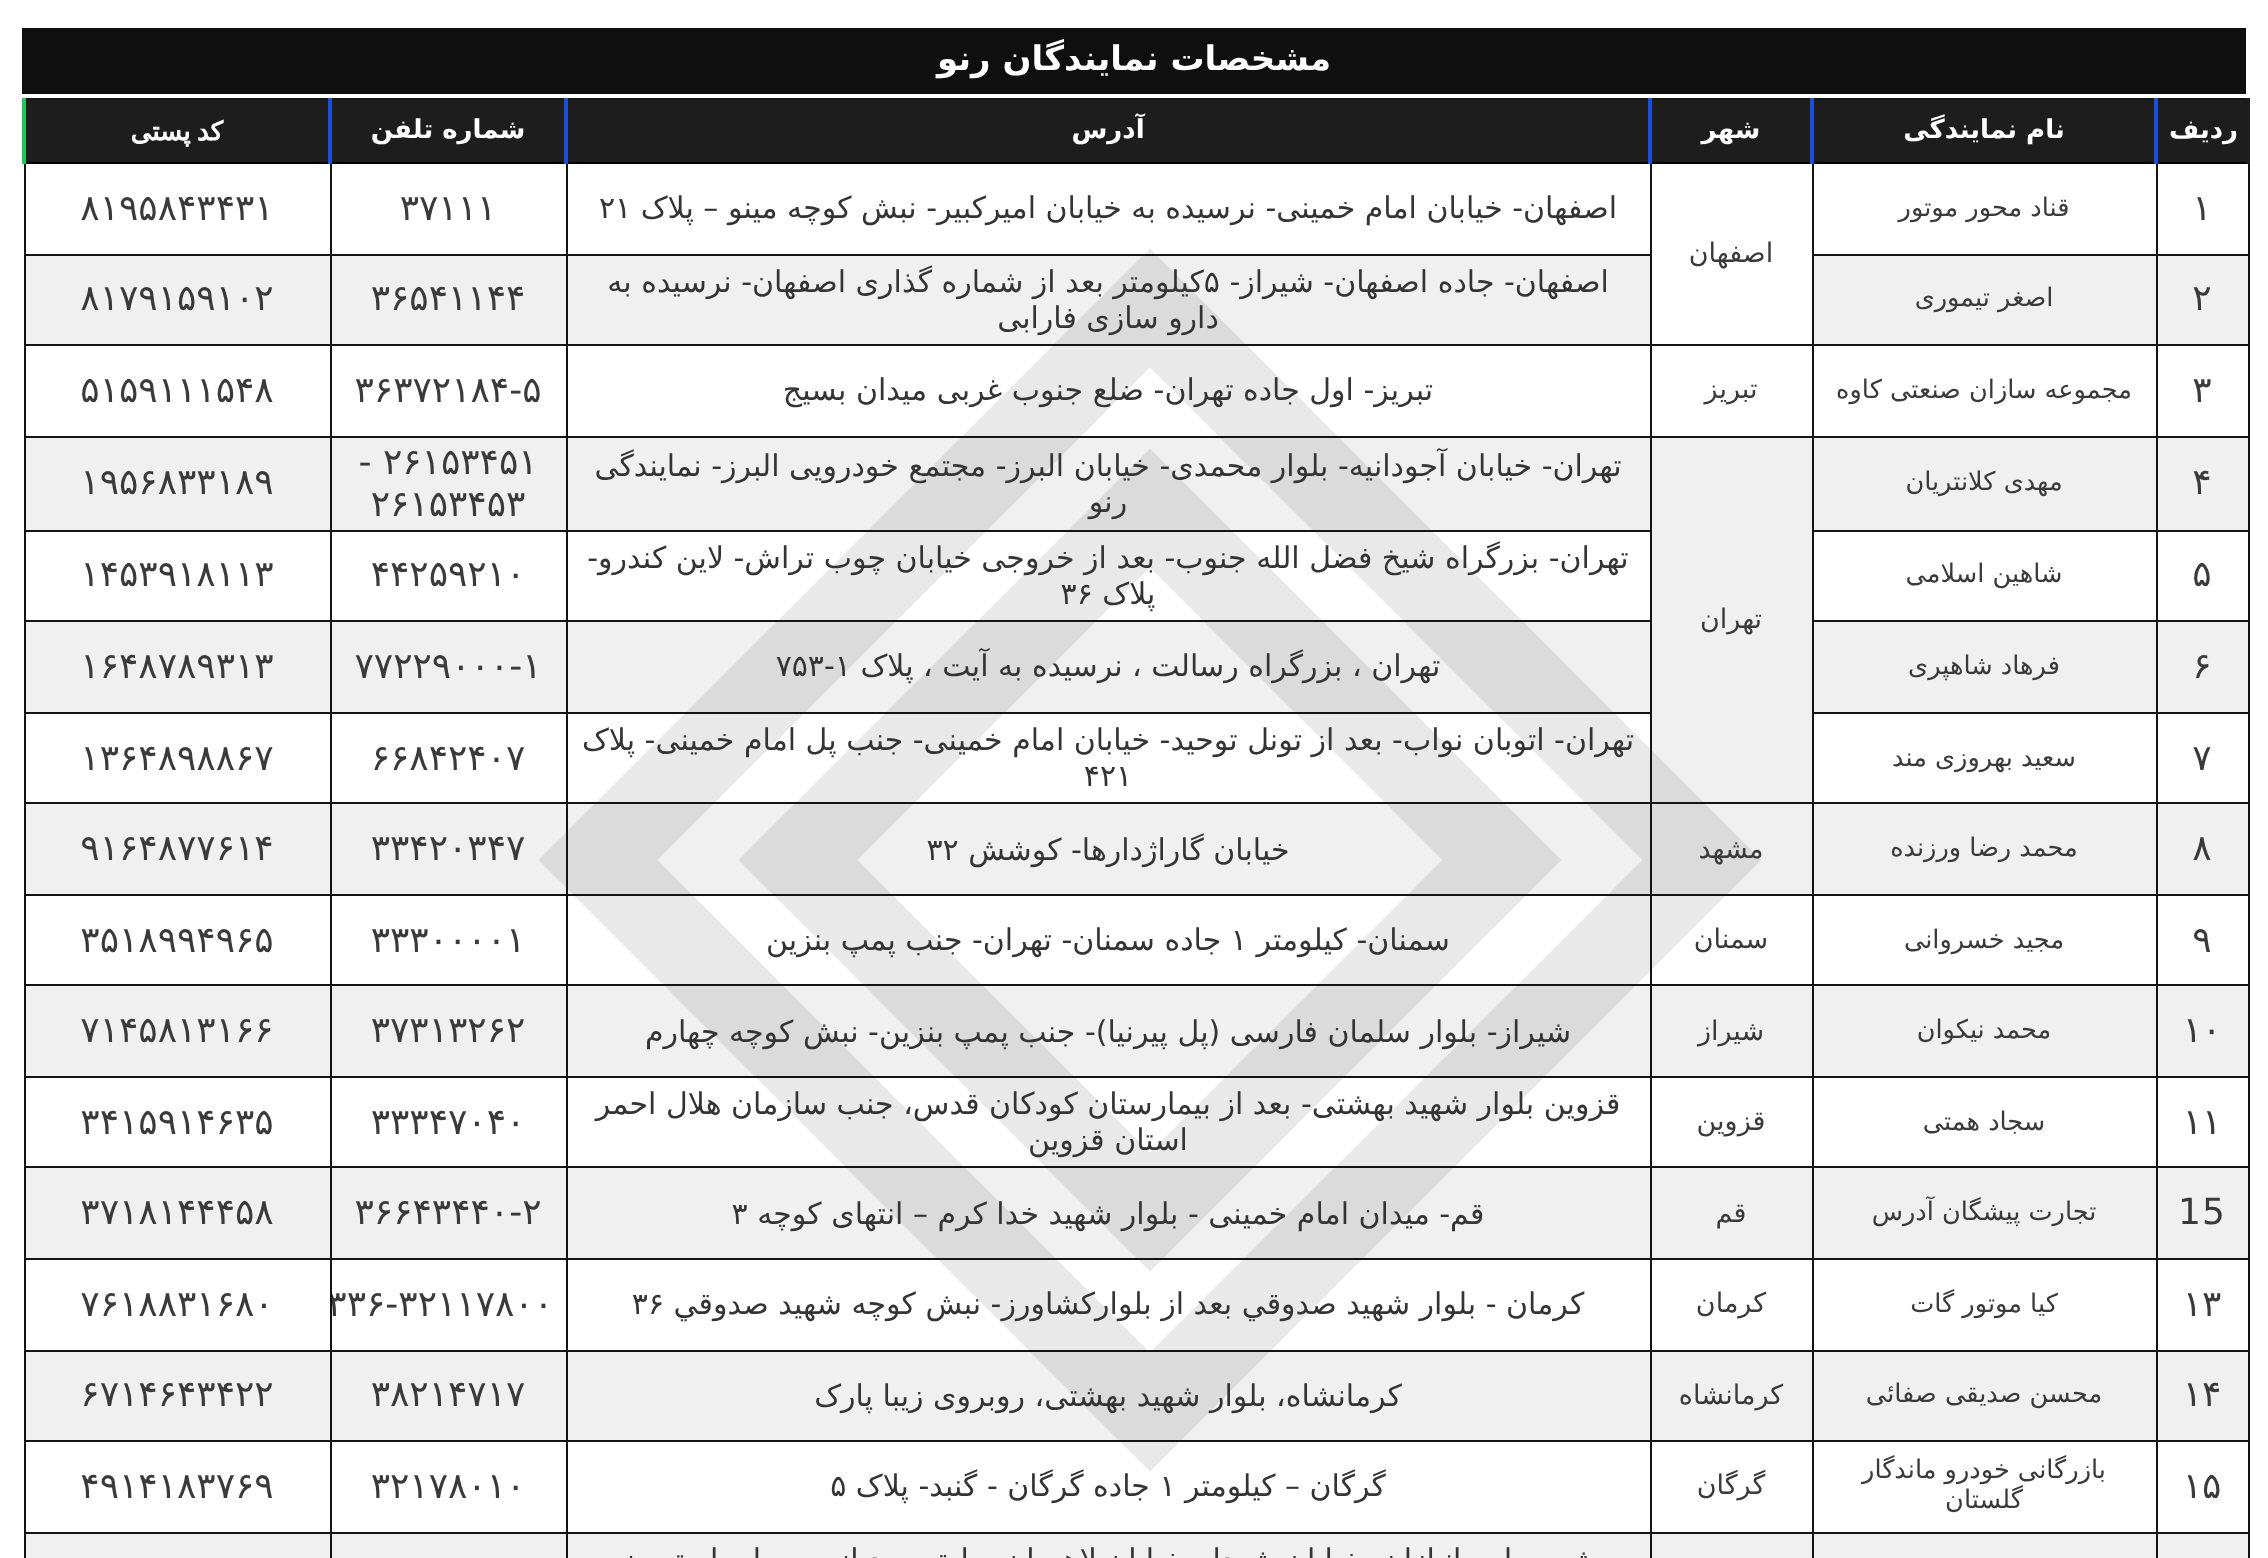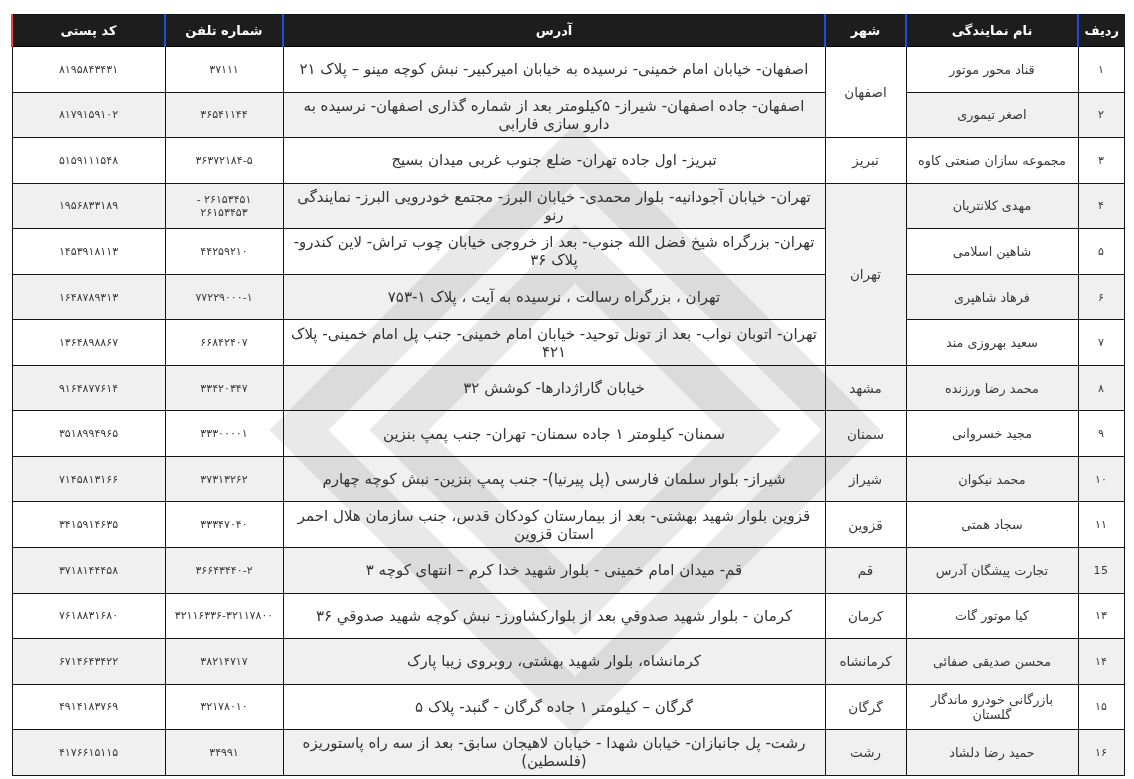--- a/index.html
+++ b/index.html
@@ -21,44 +21,45 @@
     border:1px solid #141414;
   }
   th{
     background:#1d1d1d;color:#ffffff;font-size:13px;font-weight:bold;
     height:31px;padding:0 4px;text-align:center;
     border-right:2px solid #ffffff;border-left:2px solid #1d4ed8;
     border-top:none;border-bottom:1px solid #000;
     overflow:hidden;white-space:nowrap;
   }
   th:first-child{border-right:2px solid #1d1d1d;padding-left:23px;}
-  th:last-child{border-left:2px solid #ef4444;}
+  th:last-child{border-left:2px solid #22c55e;font-family:Liberation Serif, serif;}
   td{
     border:1px solid #141414;height:40.55px;text-align:center;
     vertical-align:middle;color:#3a3a3a;font-size:13px;
     padding:2px 6px;overflow:hidden;background:transparent;
   }
   tr.stripe td{background:rgba(0,0,0,0.058);}
   td.addr{font-size:15px;color:#343434;}
   td.name{font-size:12.8px;}
   td.city{font-size:13.5px;margin-left:28px;}
-  td.num{font-size:11px;letter-spacing:0.5px;text-align:center;}
+  td.num{font-size:18px;letter-spacing:0.5px;text-align:center;}
 </style>
 </head>
 <body>
 
 <div class="wrap">
 
   <svg class="watermark" viewBox="0 0 1112 742" xmlns="http://www.w3.org/2000/svg" aria-hidden="true">
     <g fill="none" stroke="#e9e9e9" stroke-width="42" stroke-linejoin="miter" stroke-miterlimit="10">
       <polygon points="564,140 840,416 564,692 288,416"></polygon>
       <polygon points="564,240 740,416 564,592 388,416"></polygon>
     </g>
   </svg>
 
+  <div class="title-bar">مشخصات نمایندگان رنو</div>
 
   <table>
     <colgroup>
       <col style="width:46px">
       <col style="width:172px">
       <col style="width:81px">
       <col style="width:542px">
       <col style="width:118px">
       <col style="width:153px">
     </colgroup>

